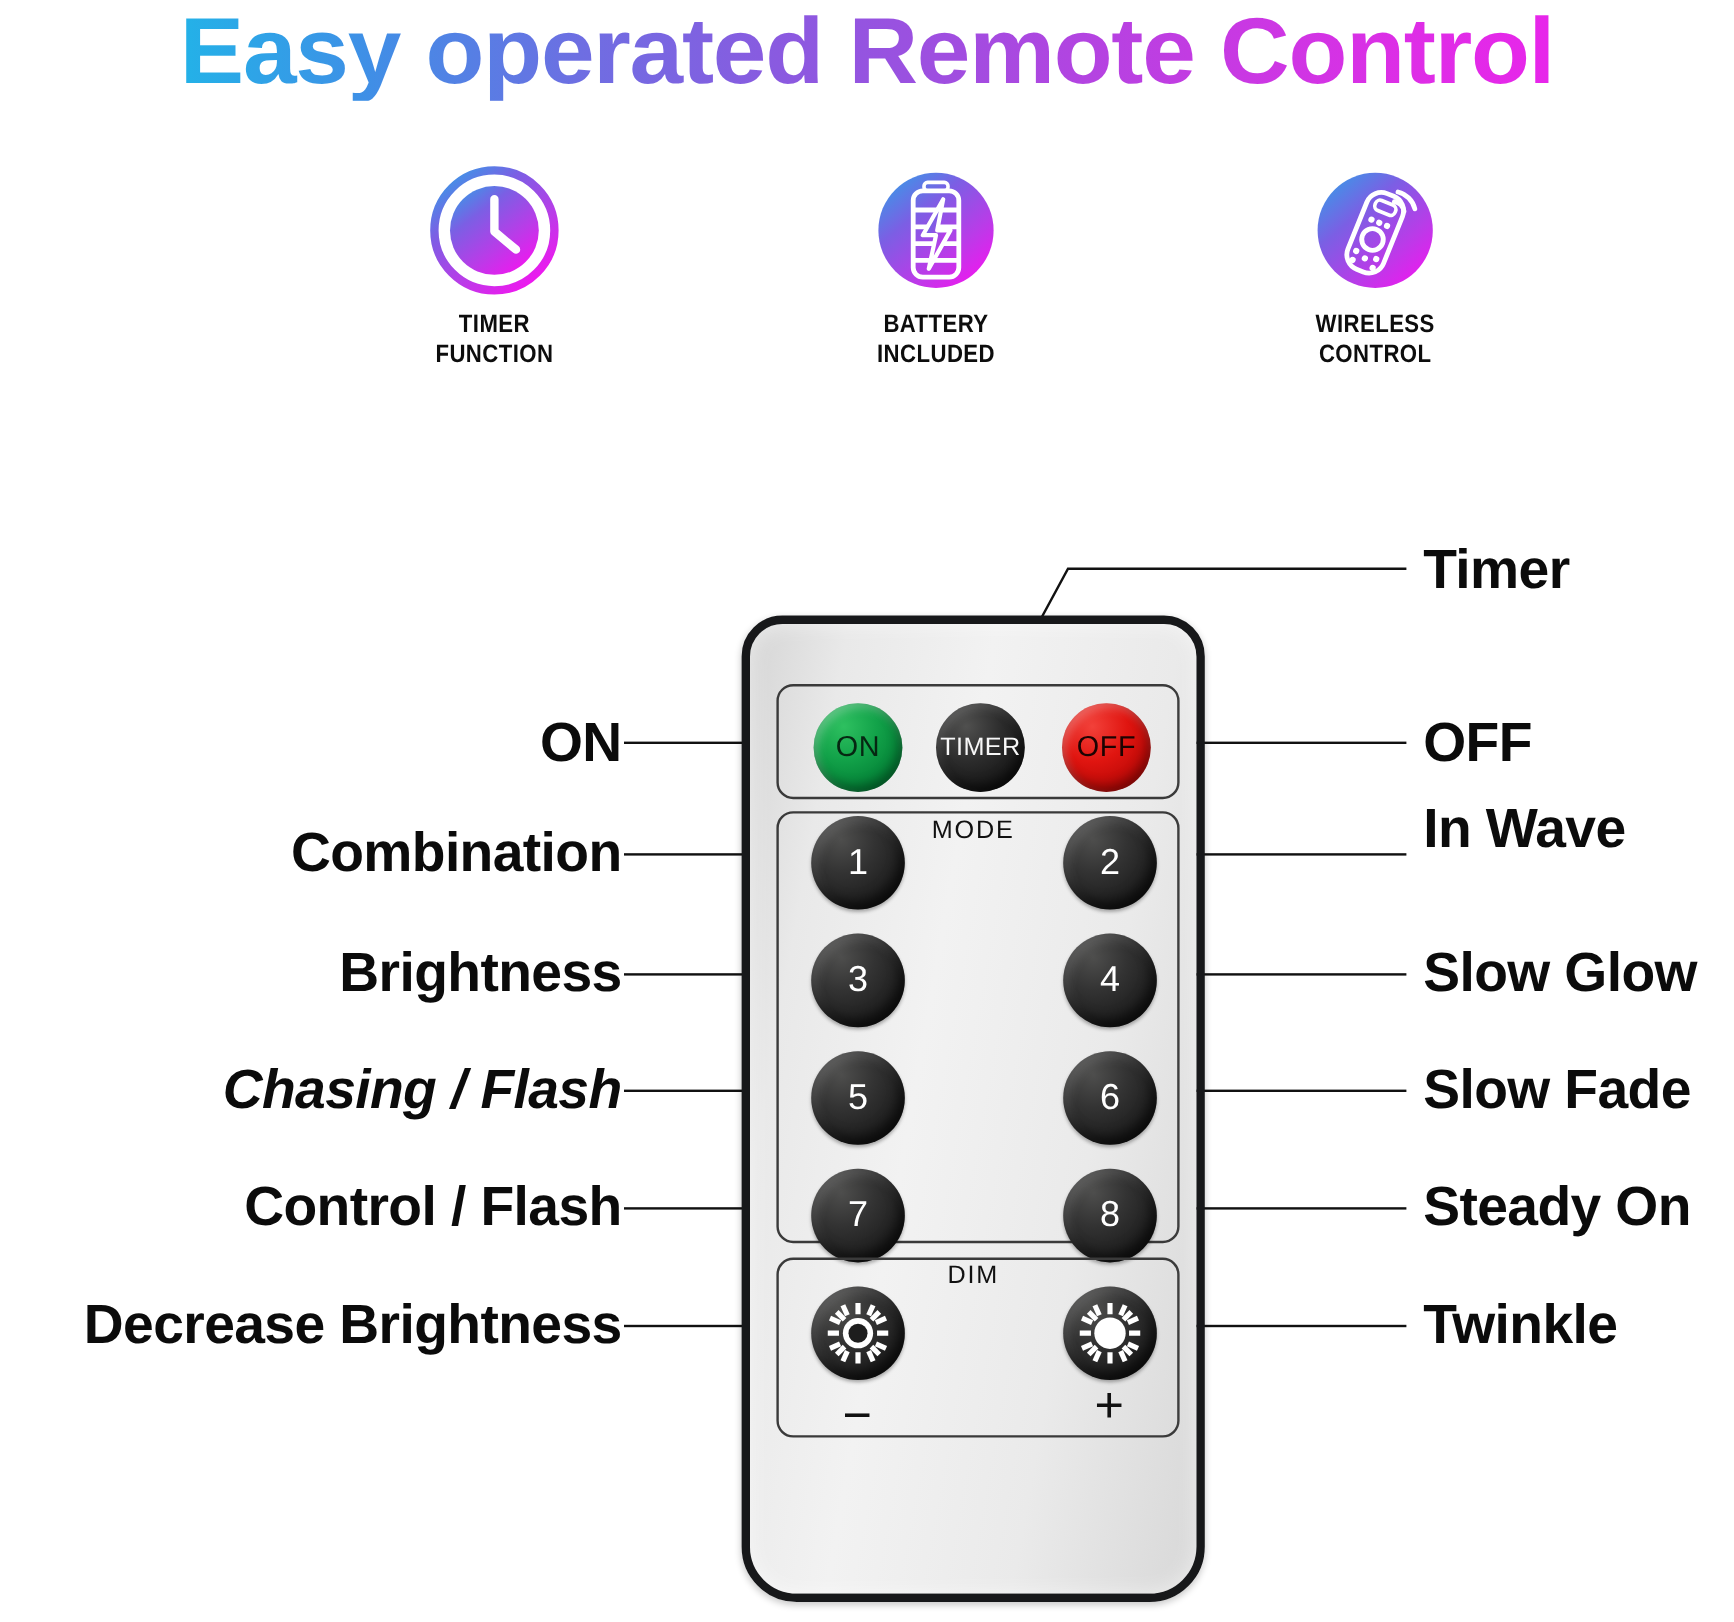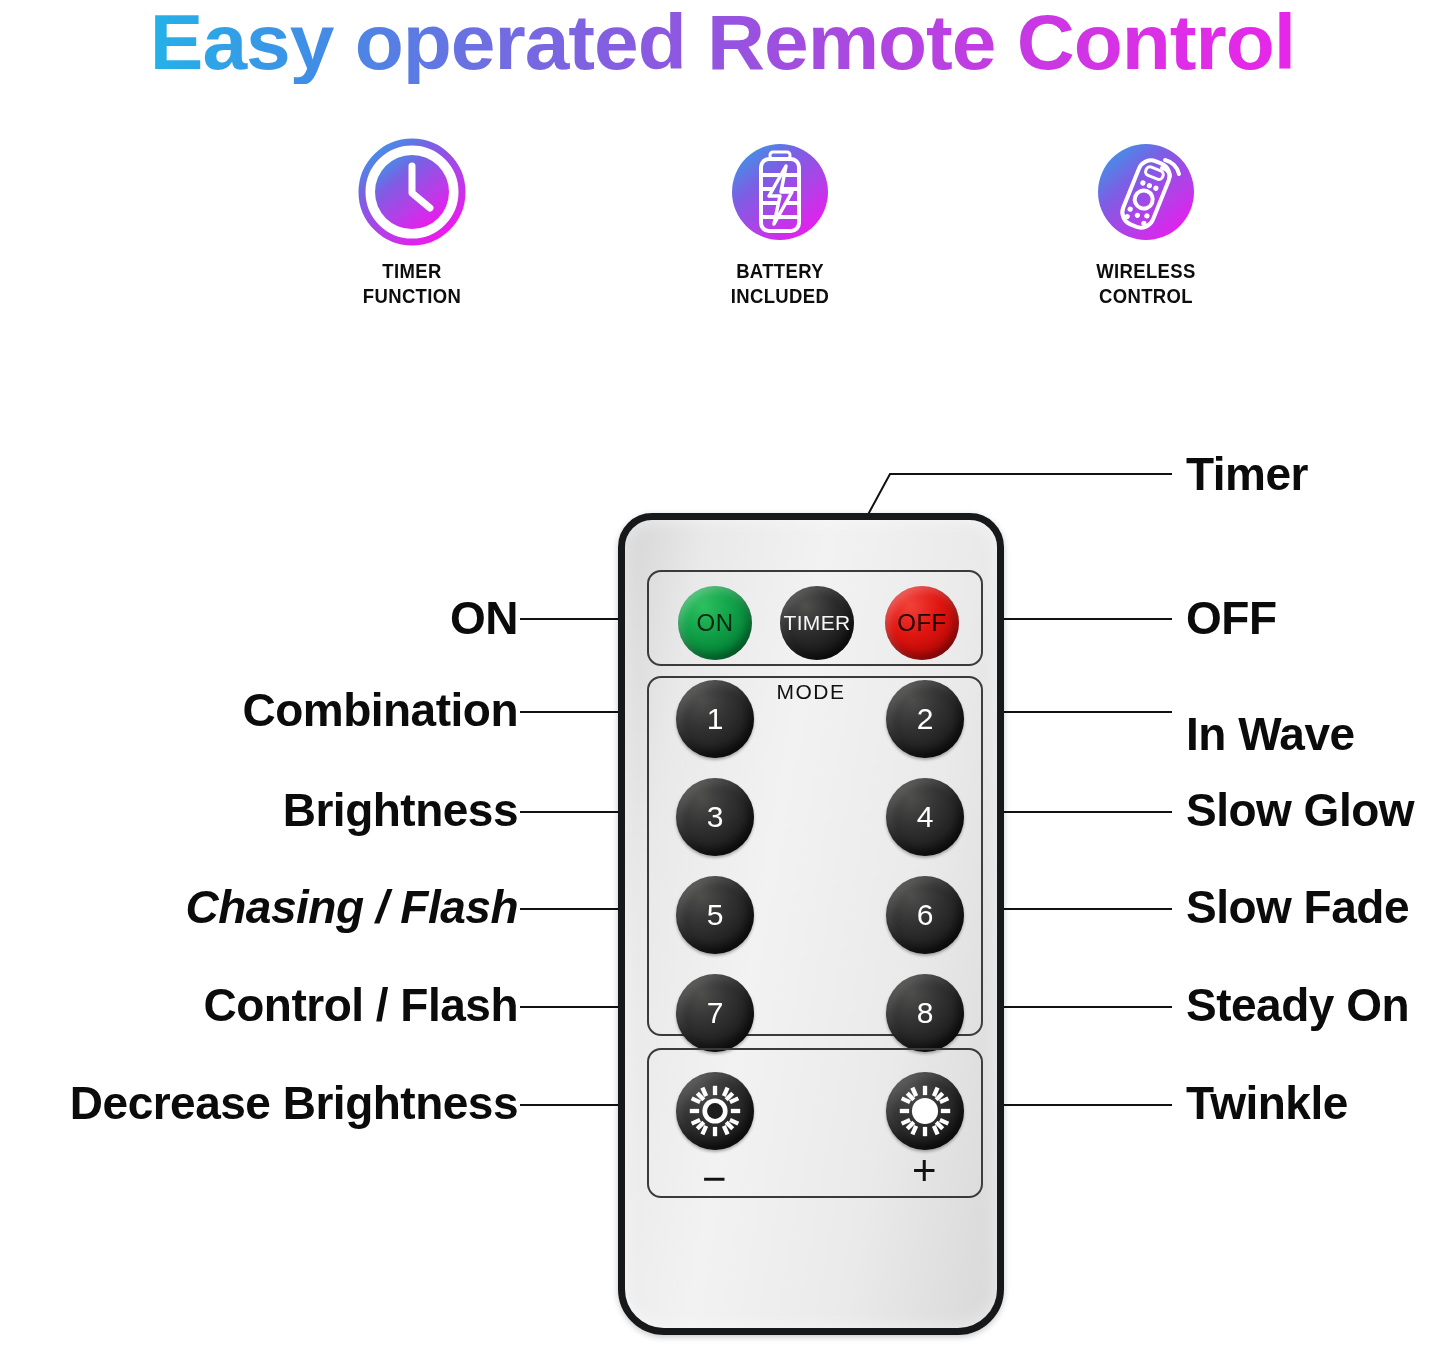--- a/index.html
+++ b/index.html
@@ -306,21 +306,21 @@
 
 <div class="callout left" style="right:927px; top:592px;">ON</div>
 <div class="callout left" style="right:927px; top:684px;">Combination</div>
 <div class="callout left" style="right:927px; top:784px;">Brightness</div>
 <div class="callout left" style="right:927px; top:881px;font-style:italic;">Chasing / Flash</div>
 <div class="callout left" style="right:927px; top:979px;">Control / Flash</div>
 <div class="callout left" style="right:927px; top:1077px;">Decrease Brightness</div>
 
 <div class="callout right" style="left:1186px; top:448px;">Timer</div>
 <div class="callout right" style="left:1186px; top:592px;">OFF</div>
-<div class="callout right" style="left:1186px; top:708px;">In Wave</div>
+<div class="callout right" style="left:1186px; top:664px;">In Wave</div>
 <div class="callout right" style="left:1186px; top:784px;">Slow Glow</div>
 <div class="callout right" style="left:1186px; top:881px;">Slow Fade</div>
 <div class="callout right" style="left:1186px; top:979px;">Steady On</div>
 <div class="callout right" style="left:1186px; top:1077px;">Twinkle</div>
 
 <div id="remote">
 
   <div class="panel" id="panel-power"></div>
 
   <div class="btn btn-round btn-on" style="left:53px; top:66px;">
@@ -355,20 +355,21 @@
     <span>6</span>
     </div>
   <div class="btn btn-mode" style="left:51px;  top:454px;">
     <span>7</span>
     </div>
   <div class="btn btn-mode" style="left:261px; top:454px;">
     <span>8</span>
     </div>
 
   <div class="panel" id="panel-dim"></div>
+  <div class="panel-title" id="title-dim">DIM</div>
 
   <div class="btn btn-dim" style="left:51px; top:552px;">
     <svg viewBox="0 0 60 60" width="56" height="56">
       <g fill="#ffffff">
         <circle cx="30" cy="30" r="13.5" fill="#ffffff"></circle>
         <circle cx="30" cy="30" r="8.5" fill="#1d1d1d"></circle>
         <g stroke="#ffffff" stroke-width="4.6" stroke-linecap="butt">
           <line x1="30" y1="3" x2="30" y2="13"></line>
           <line x1="30" y1="47" x2="30" y2="57"></line>
           <line x1="3" y1="30" x2="13" y2="30"></line>

